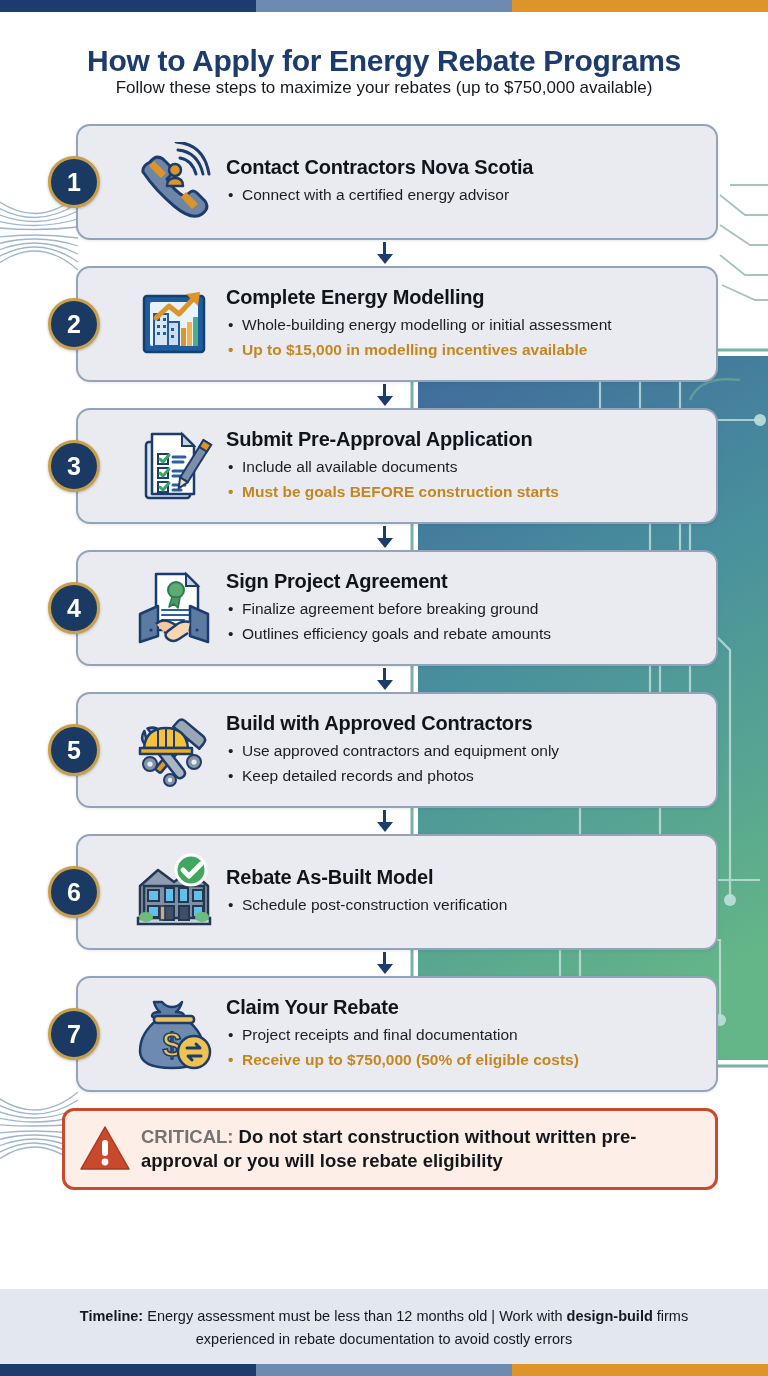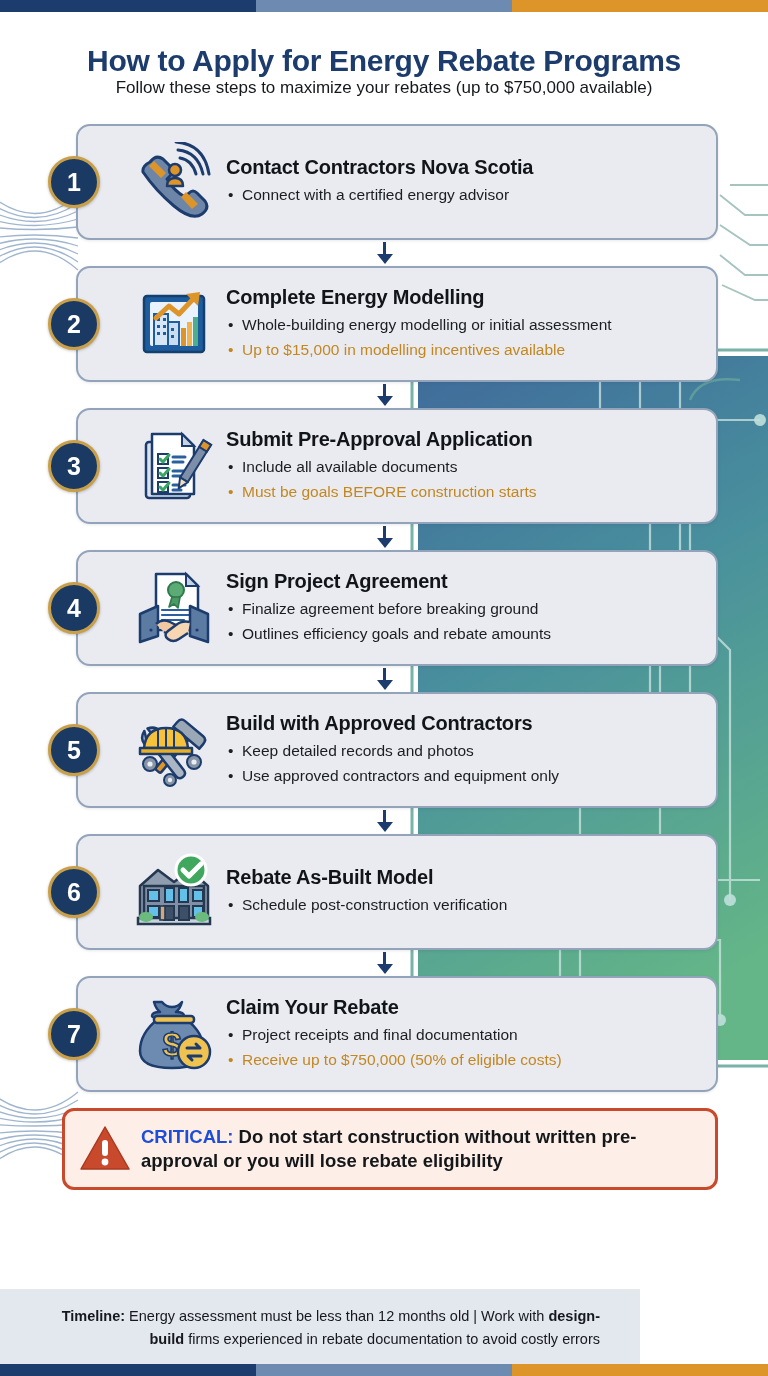--- a/index.html
+++ b/index.html
@@ -76,21 +76,21 @@
   }
   .step-bullets { list-style:none; }
   .step-bullets li {
     font-size:15.5px; color:#1a1d21; line-height:1.55;
     padding-left:16px; position:relative;
   }
   .step-bullets li::before {
     content:"\2022"; position:absolute; left:2px; top:0;
   }
   .step-bullets li.hl {
-    color:#c4871f; font-weight:normal;
+    color:#c4871f; font-weight:bold;
   }
 
   
   .connector {
     position:absolute; left:50%; transform:translateX(-50%);
     width:14px; z-index:9;
   }
   .connector .stem { width:3px; margin:0 auto; background:#1d3c6e; }
   .connector .head {
     width:0; height:0; margin:0 auto;
@@ -109,29 +109,29 @@
     display:flex; align-items:center;
     padding:12px 18px 12px 14px;
     min-height:78px;
   }
   .critical-icon { flex:0 0 52px; margin-right:10px; }
   .critical-icon svg { width:52px; height:52px; display:block; }
   .critical-text {
     font-size:18.5px; font-weight:bold; color:#14171a;
     line-height:1.28;
   }
-  .critical-label { color:#1d4ed8; }
+  .critical-label { color:#737373; }
 
   
   .footer {
-    position:absolute; left:0; bottom:12px; width:640px;
+    position:absolute; left:0; bottom:12px; width:768px;
     background:#e3e7ee;
     z-index:10;
     padding:16px 40px 14px 40px;
-    text-align:right;
+    text-align:center;
   }
   .footer-line { font-size:14.5px; color:#15181c; line-height:1.55; }
   .footer-line b { font-weight:bold; }
 </style>
 </head>
 <body>
 
 <div class="bg-deco">
   <svg width="768" height="1376" viewBox="0 0 768 1376" xmlns="http://www.w3.org/2000/svg">
     <defs>
@@ -413,22 +413,22 @@
       <g fill="#e9eef4">
         <circle cx="16" cy="54" r="2.6"></circle>
               <circle cx="60" cy="52" r="2.6"></circle>
               <circle cx="36" cy="70" r="2.2"></circle>
       </g>
     </svg>
         </div>
         <div class="step-body">
           <div class="step-title">Build with Approved Contractors</div>
           <ul class="step-bullets">
+            <li>Use approved contractors and equipment only</li>
             <li>Keep detailed records and photos</li>
-            <li>Use approved contractors and equipment only</li>
           </ul>
         </div>
       </div>
       <div class="step-badge">5</div>
     </div>
     <div class="connector" style="position: relative; margin-top: 2px; margin-bottom: 2px;">
       <div class="stem" style="height:12px"></div>
       <div class="head"></div>
     </div>
     <div class="step-row">

